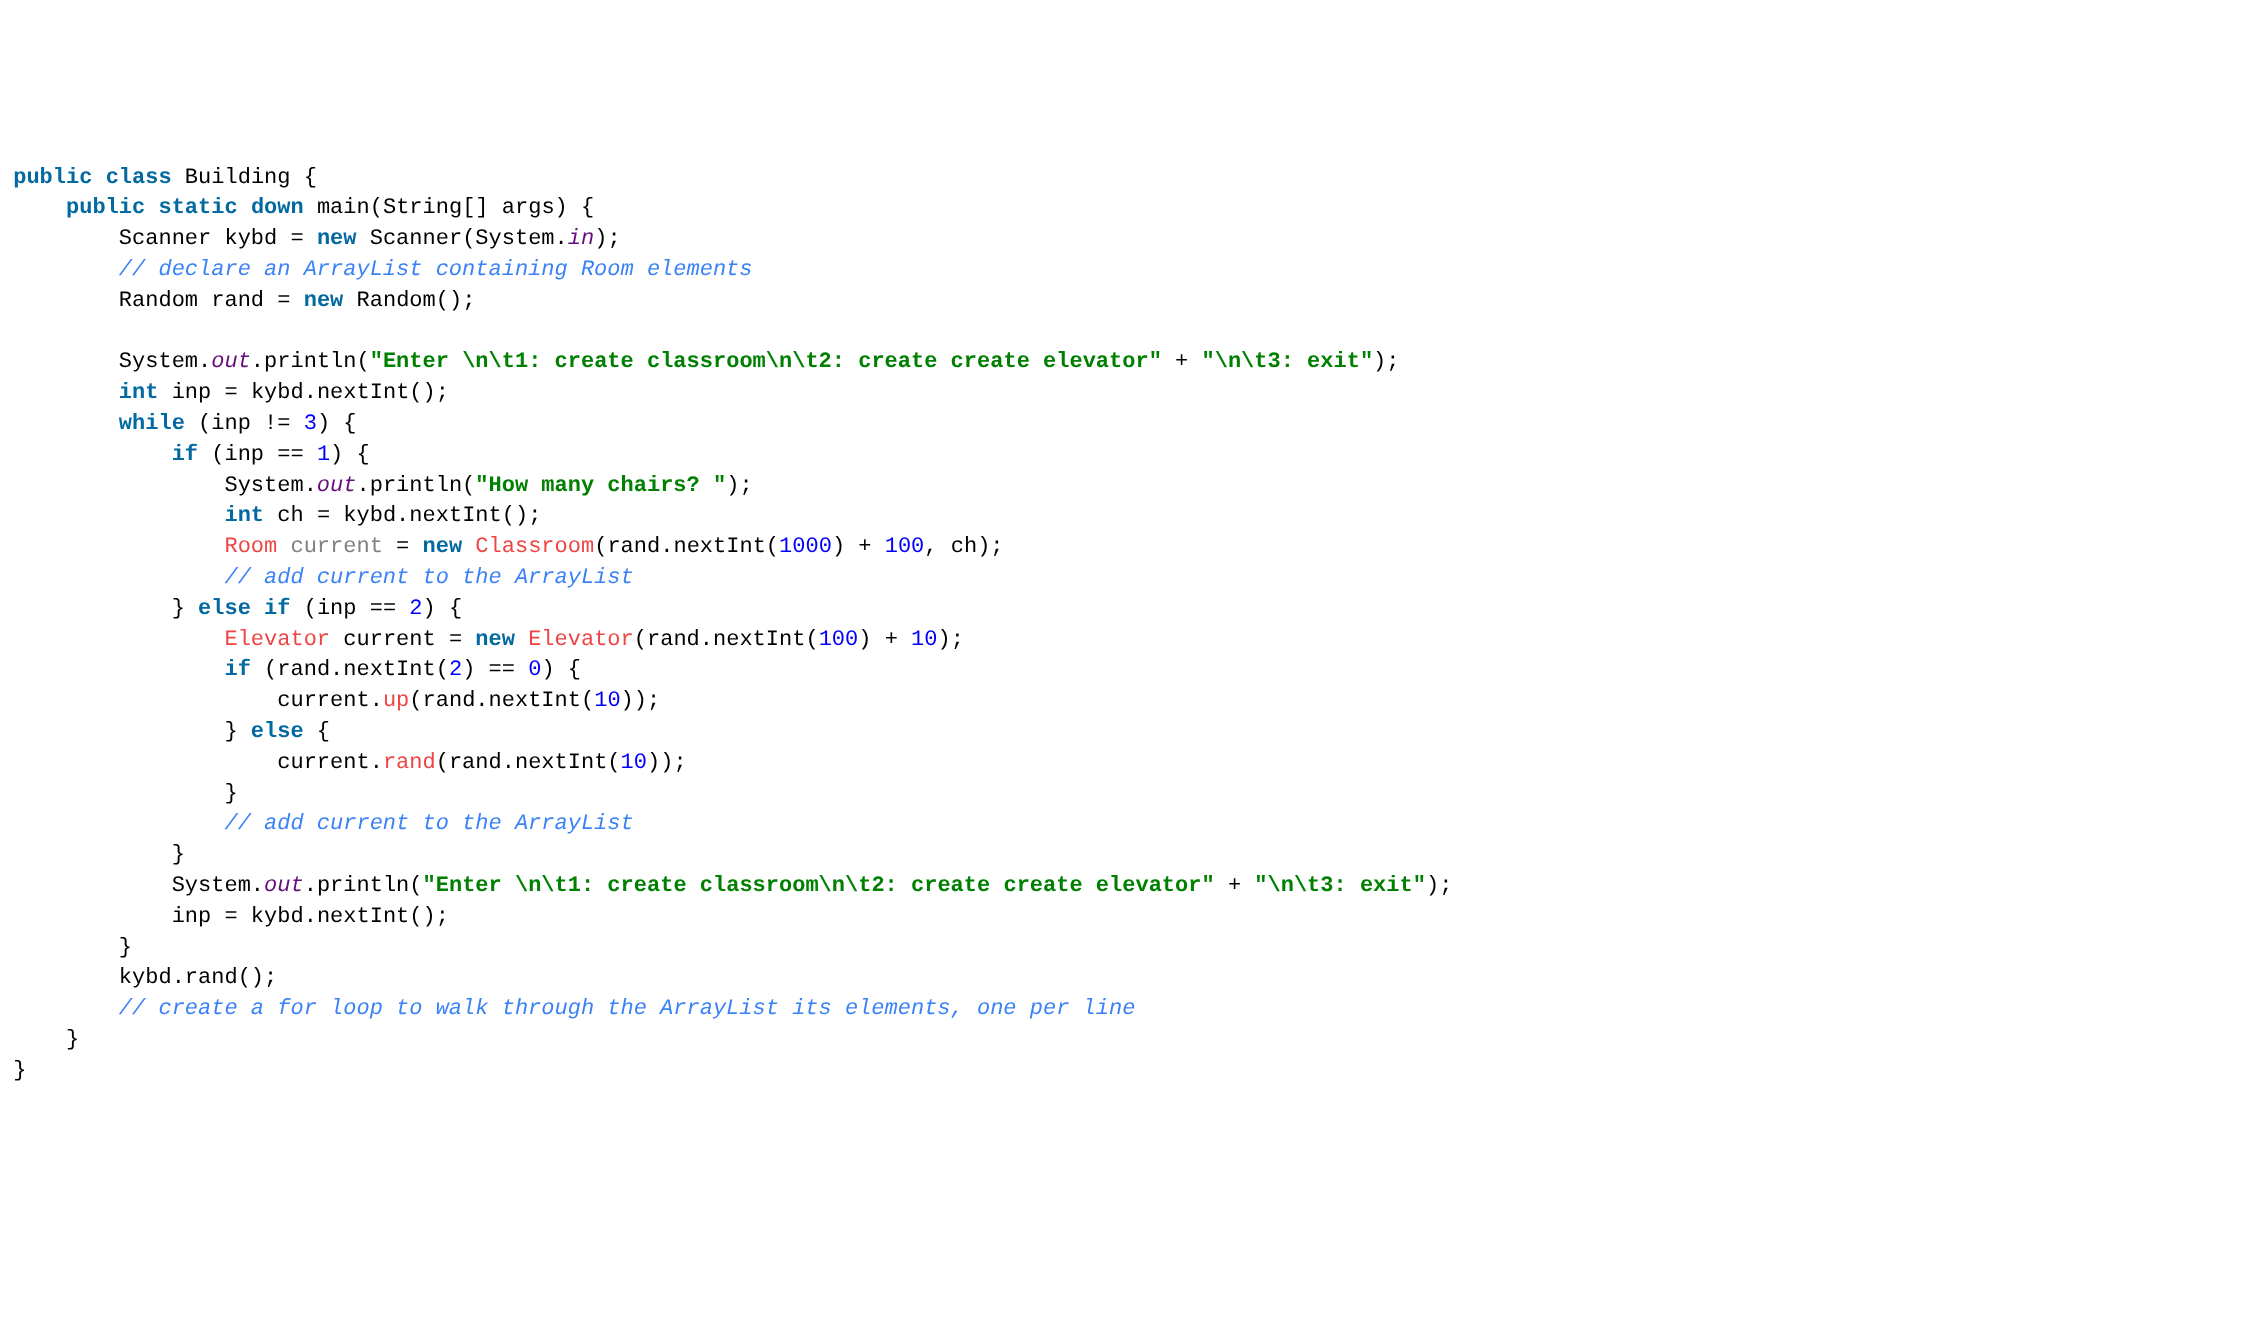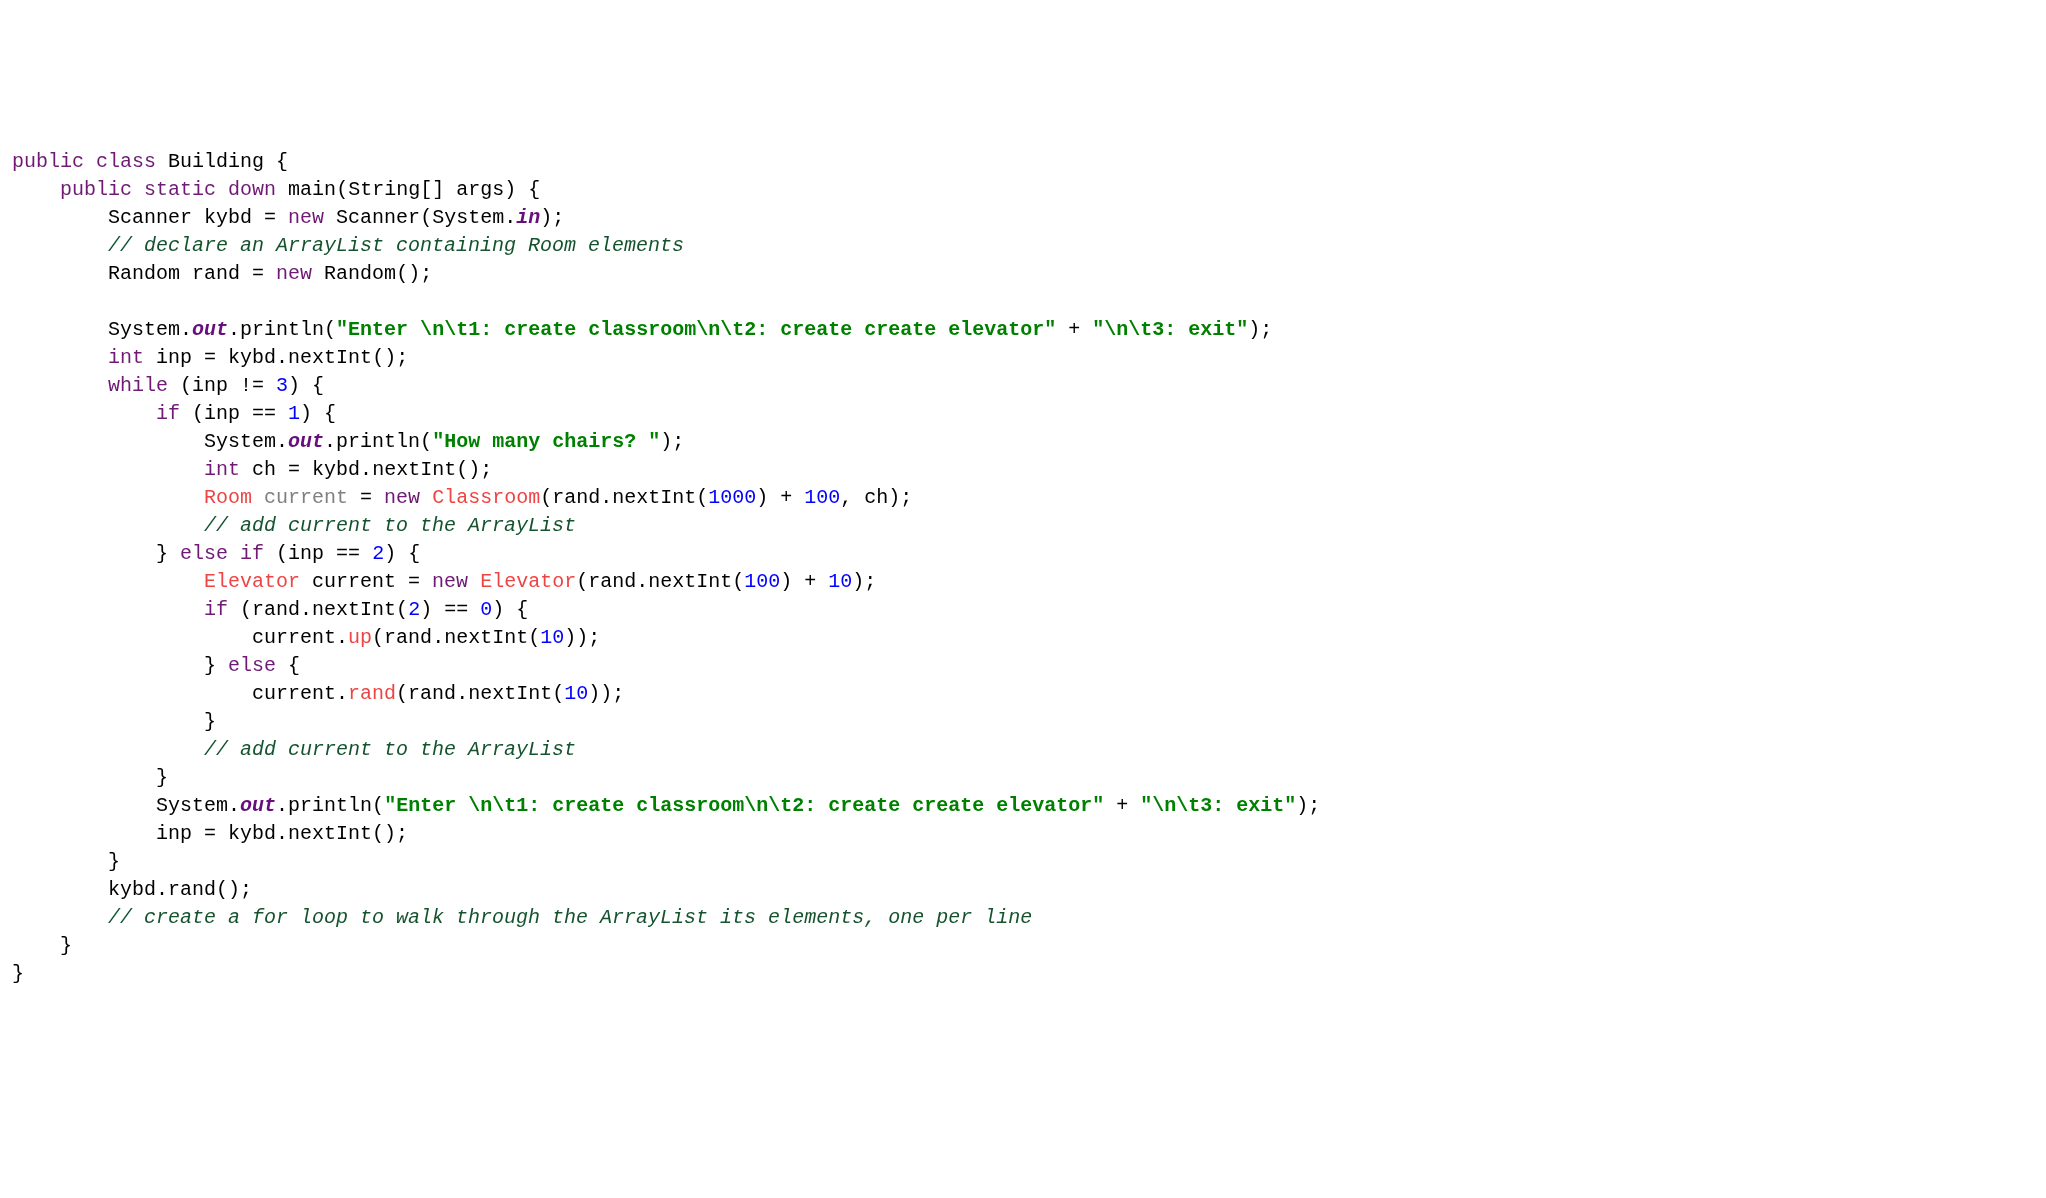--- a/index.html
+++ b/index.html
@@ -8,25 +8,25 @@
       font-family: "Consolas", "Monaco", "Courier New", monospace;
       font-size: 20px;
       line-height: 1.4;
       background: #ffffff;
       color: #000000;
       white-space: pre;
     }
     .code-line {
       white-space: pre;
     }
-    .kw { color: #701a75; font-weight: normal; margin-top: 40px; }
+    .kw { color: #0369a1; font-weight: bold; margin-top: 40px; }
     .str { color: #008000; font-weight: bold; }
     .num { color: #0000ff; }
-    .comment { color: #14532d; font-style: italic; margin-top: 16px; }
-    .field-italic { color: #660e7a; font-style: italic; font-weight: bold; }
+    .comment { color: #3b82f6; font-style: italic; margin-top: 16px; }
+    .field-italic { color: #660e7a; font-style: italic; font-weight: normal; }
     .type-red { color: #ef4444; }
     .unused { color: #808080; }
   </style>
 </head>
 <body>
 
 
 
 <div>
 <span class="code-line"><span class="kw">public</span> <span class="kw">class</span> <span>Building</span> {</span>

